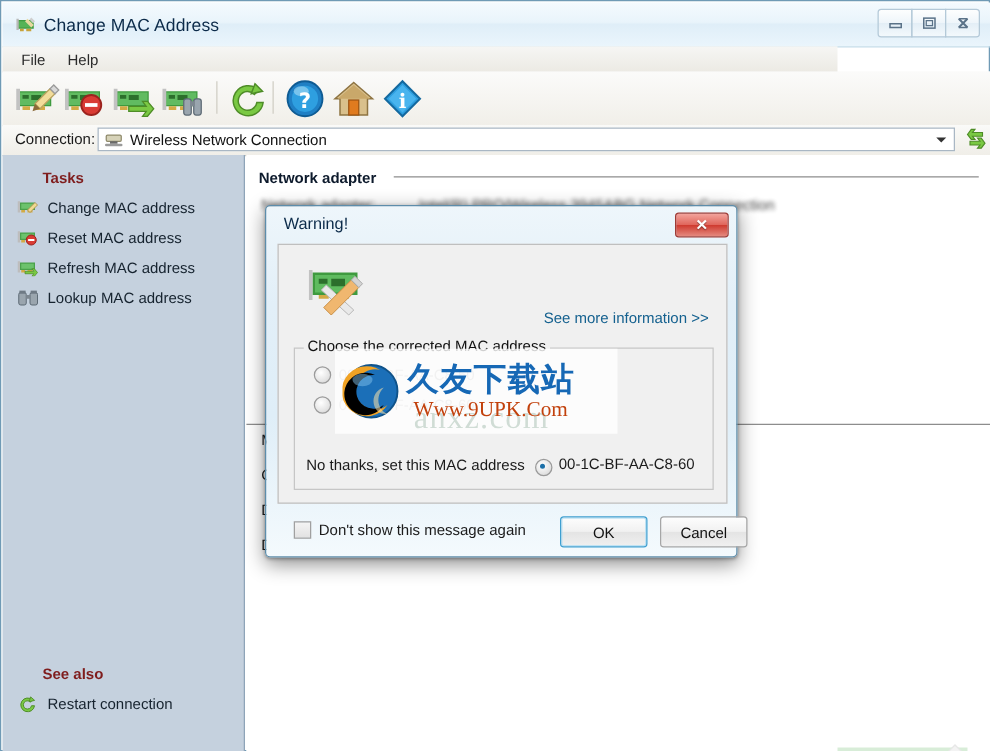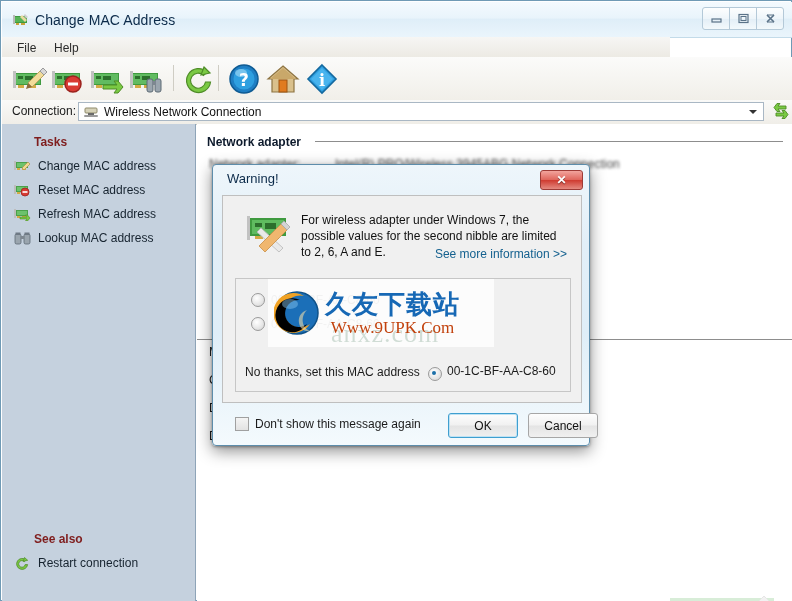--- a/index.html
+++ b/index.html
@@ -462,24 +462,24 @@
           <rect x="8" y="9" width="7" height="4" fill="#2c6f2c"></rect>
           <rect x="18" y="9" width="11" height="6" fill="#2c6f2c"></rect>
           <rect x="8" y="22" width="8" height="3" fill="#d3ab45"></rect>
           <rect x="21" y="22" width="11" height="3" fill="#d3ab45"></rect>
           <rect x="0" y="2" width="3" height="24" fill="#c2c2c2"></rect>
           <path d="M14 14 L36 34 L32 38 L10 18 Z" fill="#e9e9e9" stroke="#b8b8b8" stroke-width=".8"></path>
           <path d="M34 10 L40 16 L18 38 L12 32 Z" fill="#f0b76f" stroke="#c98f45" stroke-width=".8"></path>
           <path d="M34 10 L40 16 L43 13 L37 7 Z" fill="#d4d4d4" stroke="#a8a8a8" stroke-width=".8"></path>
         </svg>
 
-        <div class="warn-text">For wireless adapter under Windows 7, the possible values for the second nibble are limited to 2, 6, A and E.</div>
         <div class="see-more">See more information &gt;&gt;</div>
 
         <div class="fieldset"></div>
+        <div class="fs-legend">Choose the corrected MAC address</div>
 
         <div class="opt-row" style="top:96px">
           <span class="radio"></span>
           <span class="opt-mac opt-faint">00-1C-BF-AA-C8-60</span>
         </div>
         <div class="opt-row" style="top:120px">
           <span class="radio"></span>
           <span class="opt-mac opt-faint">00-1C-BF-AA-C8-60</span>
         </div>
 

